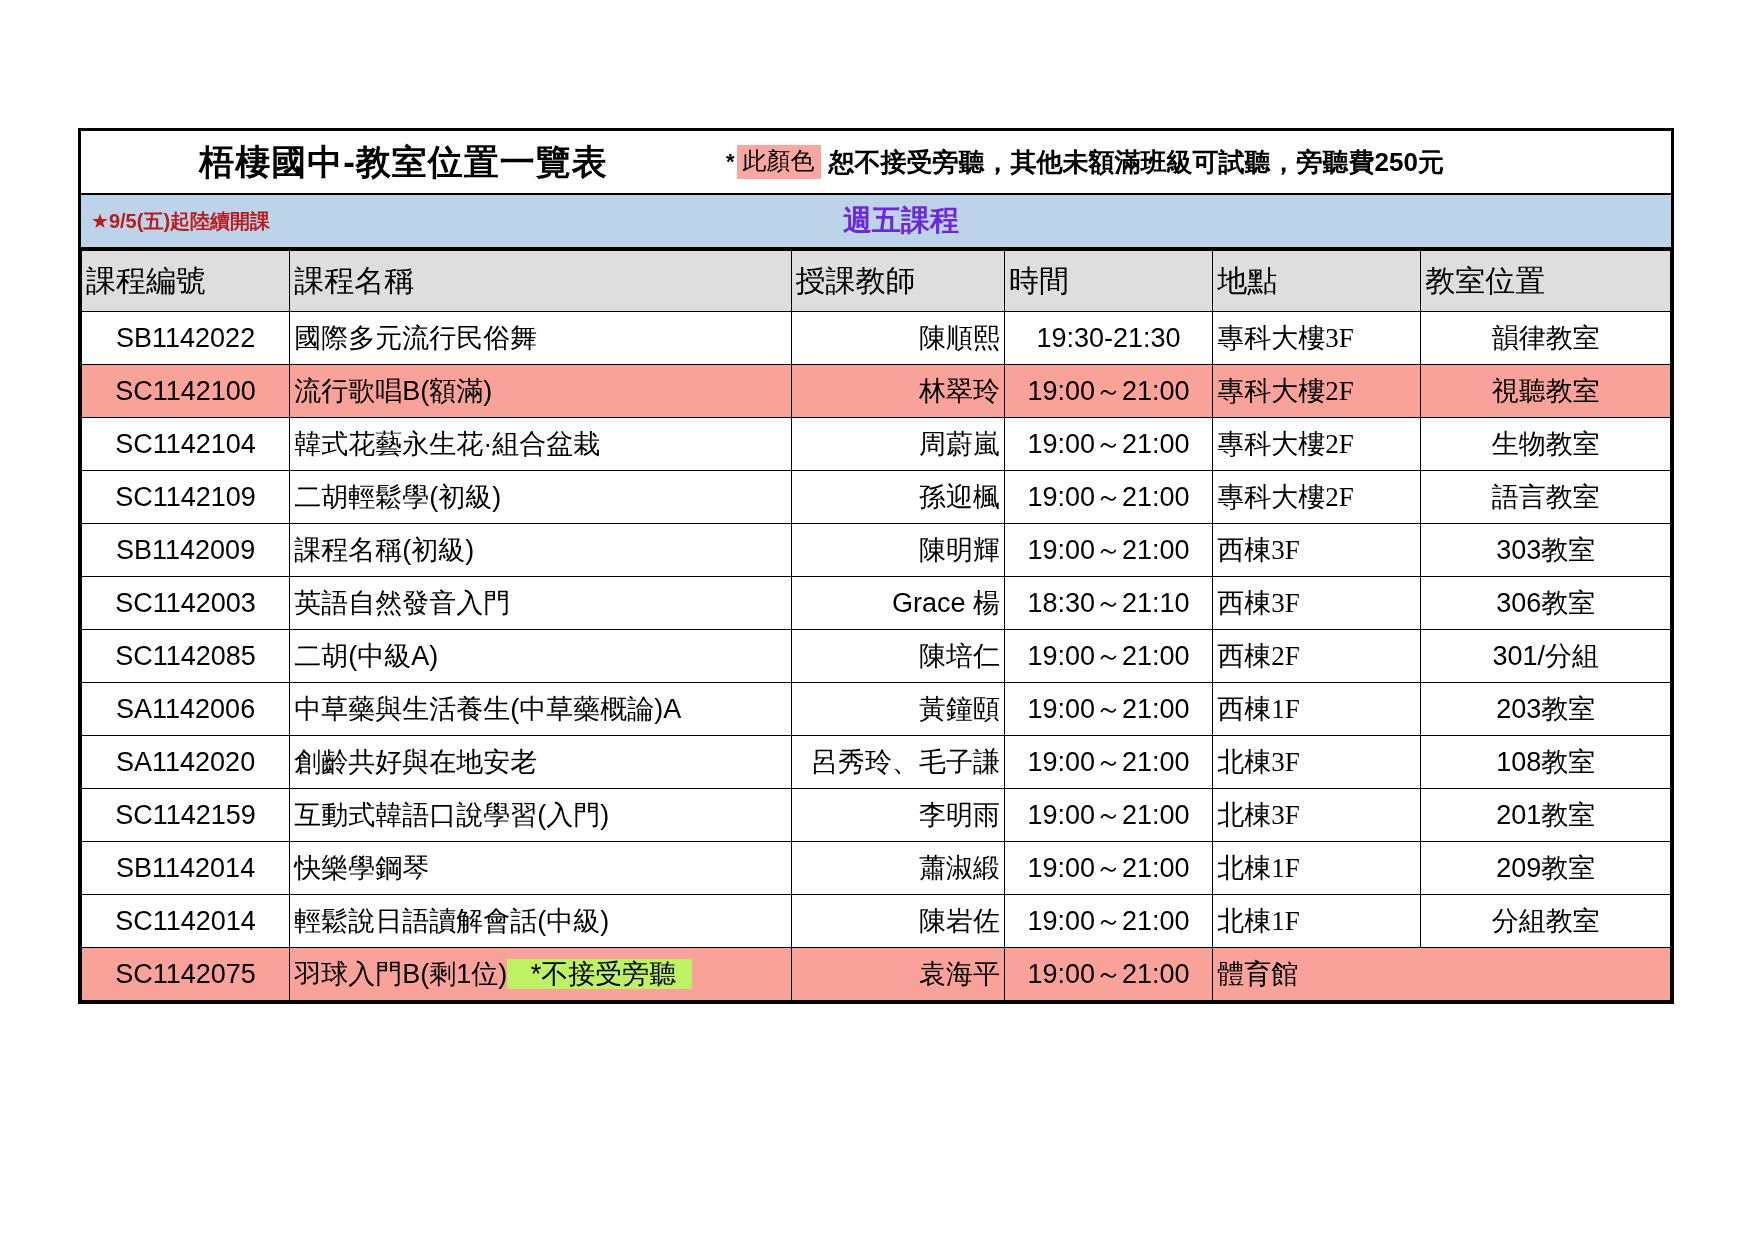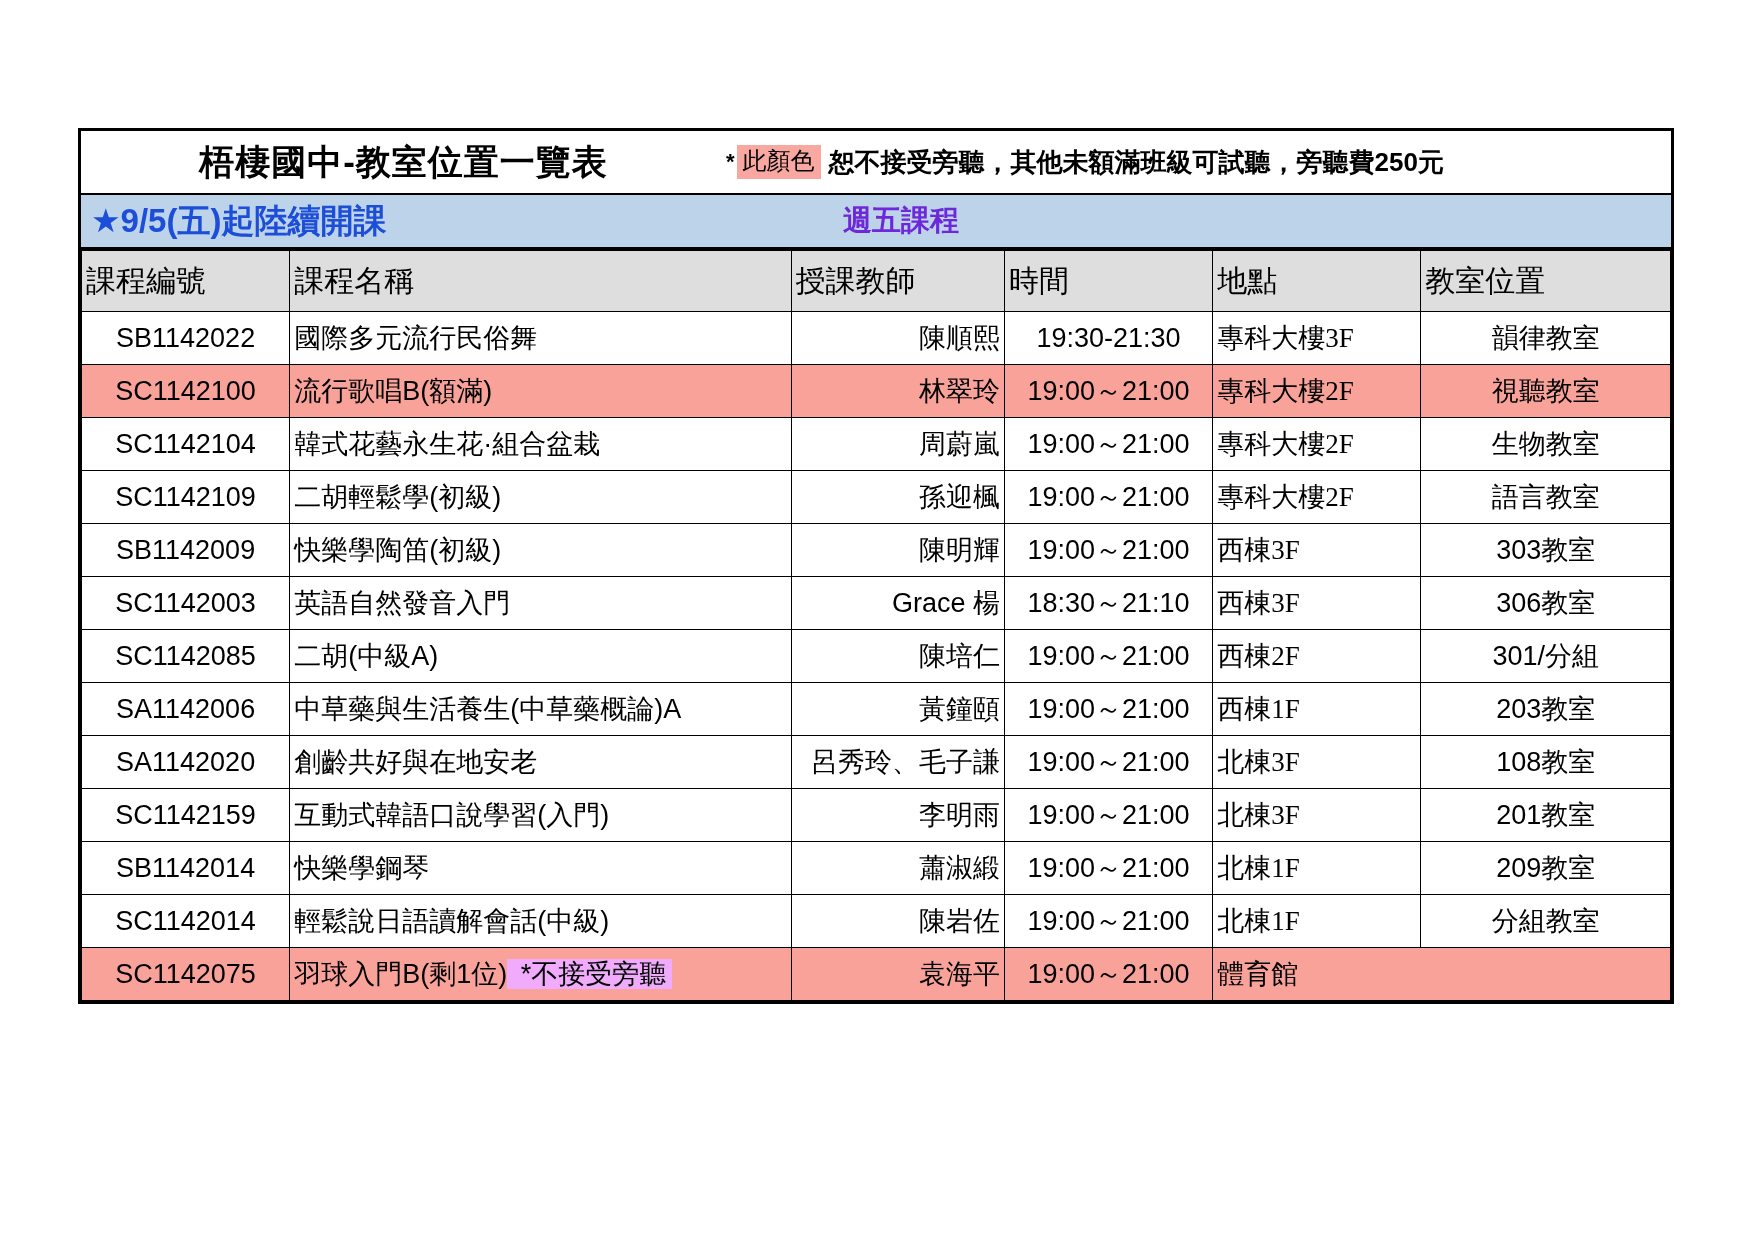--- a/index.html
+++ b/index.html
@@ -70,23 +70,23 @@
     display: flex;
     align-items: center;
     border: 3px solid #000;
     border-top: none;
     background: #bdd3ea;
     height: 52px;
   }
   .sub-left {
     flex: 0 0 640px;
     padding-left: 10px;
-    font-size: 33px;
-    font-weight: bold;
-    color: #1d4ed8;
+    font-size: 20px;
+    font-weight: bold;
+    color: #b91c1c;
     white-space: nowrap;
   }
   .sub-center {
     flex: 0 0 340px;
     text-align: center;
     font-size: 29px;
     font-weight: bold;
     color: #6d28d9;
   }
 
@@ -123,22 +123,22 @@
   td.code   { text-align: center; }
   td.name   { text-align: left; padding-left: 8px; }
   td.teach  { text-align: right; }
   td.time   { text-align: center; }
   td.place  { text-align: left; font-family: Liberation Serif, serif; }
   td.room   { text-align: center; }
 
   tr.full td { background: #f8a29a; }
   td.big { font-size: 33px; }
   .hl-yellow {
-    background: #f0abfc;
-    padding: 0 6px;
+    background: #bef264;
+    padding: 0 16px;
   }
   .outer-border {
     border: 3px solid #000;
     border-top: none;
   }
 </style>
 </head>
 <body>
 
 <div class="sheet">
@@ -205,21 +205,21 @@
           <tr>
             <td class="code">SC1142109</td>
             <td class="name">二胡輕鬆學(初級)</td>
             <td class="teach">孫迎楓</td>
             <td class="time">19:00～21:00</td>
             <td class="place">專科大樓2F</td>
             <td class="room">語言教室</td>
           </tr>
           <tr>
             <td class="code">SB1142009</td>
-            <td class="name">快樂學陶笛(初級)</td>
+            <td class="name">課程名稱(初級)</td>
             <td class="teach">陳明輝</td>
             <td class="time">19:00～21:00</td>
             <td class="place">西棟3F</td>
             <td class="room">303教室</td>
           </tr>
           <tr>
             <td class="code">SC1142003</td>
             <td class="name">英語自然發音入門</td>
             <td class="teach">Grace 楊</td>
             <td class="time">18:30～21:10</td>

